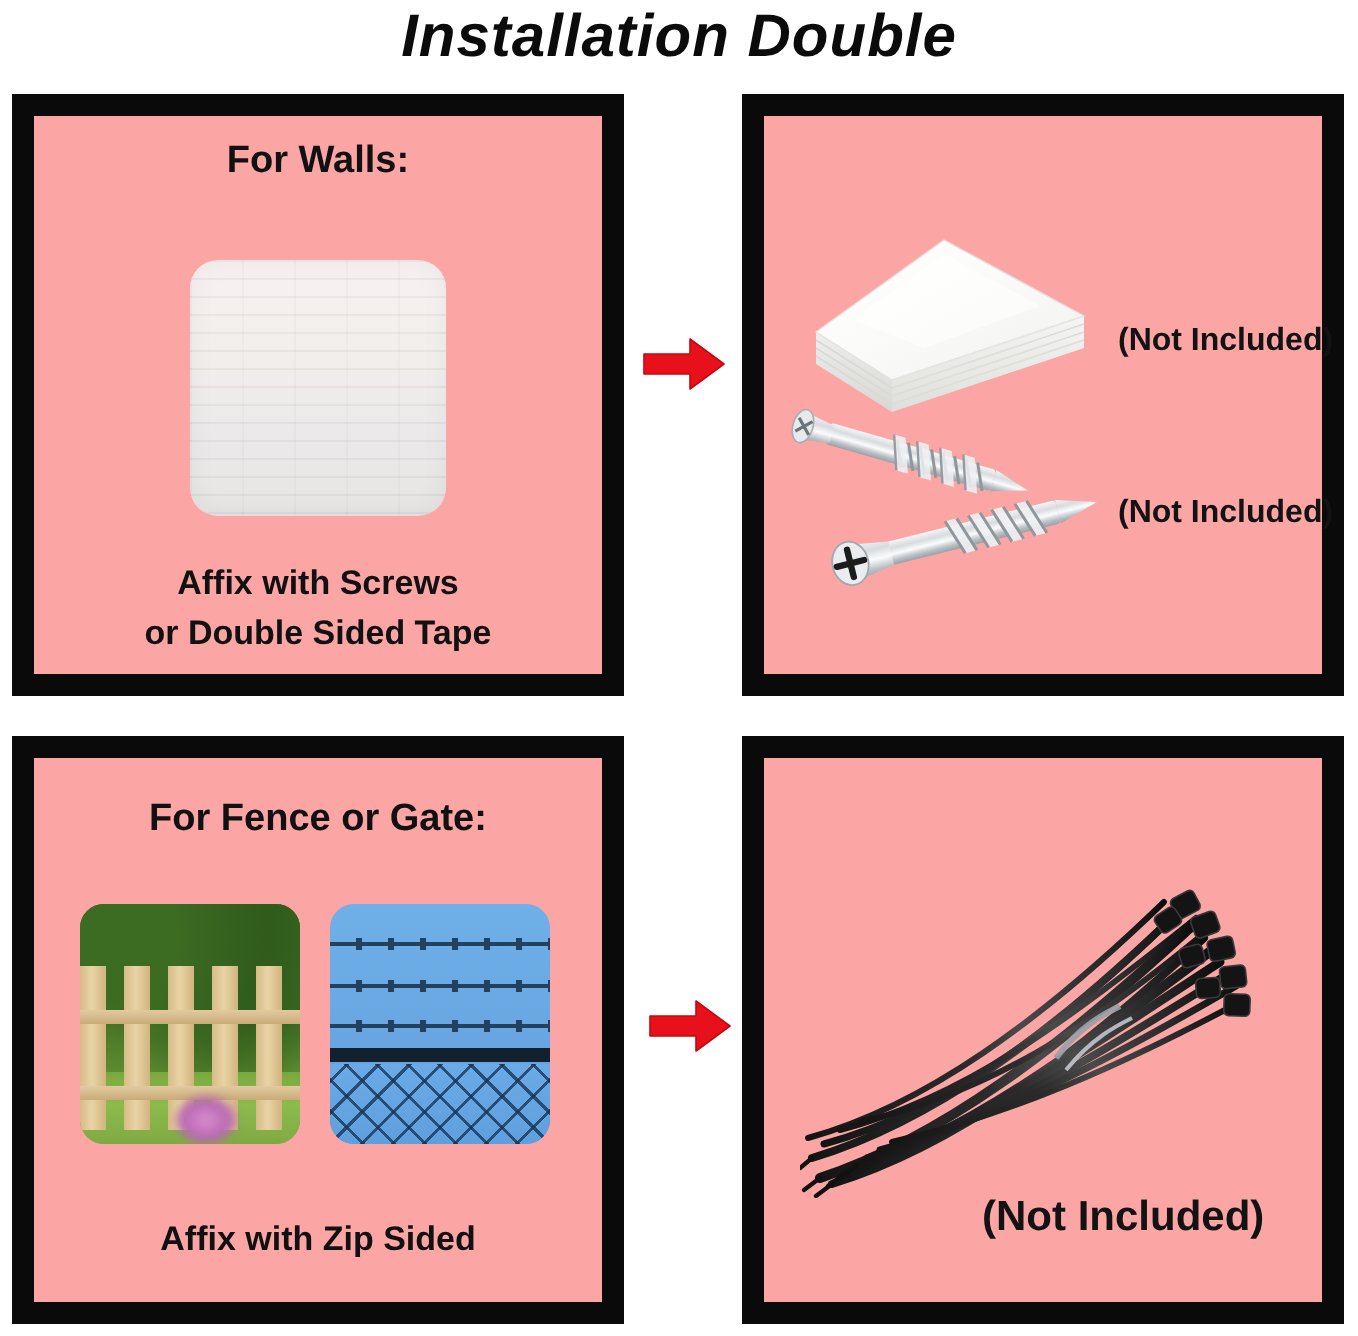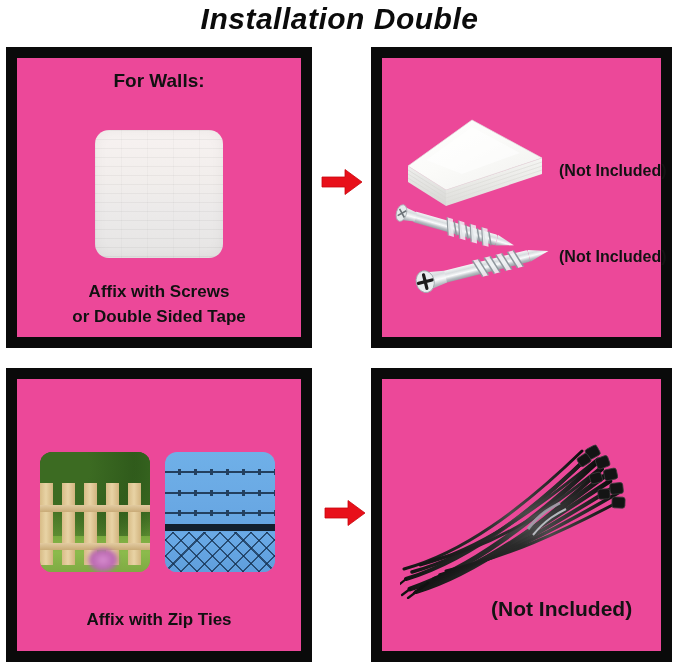--- a/index.html
+++ b/index.html
@@ -23,21 +23,21 @@
     color: #0b0b0b;
     font-family: "Liberation Sans", sans-serif;
   }
 
   
   .panel {
     position: absolute;
     background: #ffffff;
     border: 11px solid #0a0a0a;
   }
-  .panel-inner { position: relative; width: 100%; height: 100%; background: #ec4899; }
+  .panel-inner { position: relative; width: 100%; height: 100%; background: #fca5a5; }
 
   #panel-walls  { left: 6px;   top: 47px;  width: 306px; height: 301px; }
   #panel-tape   { left: 371px; top: 47px;  width: 301px; height: 301px; }
   #panel-fence  { left: 6px;   top: 368px; width: 306px; height: 294px; }
   #panel-ties   { left: 371px; top: 368px; width: 301px; height: 294px; }
 
   .panel-heading {
     position: absolute; left: 0; width: 100%;
     text-align: center;
     font-size: 19px; font-weight: bold; color: #111;
@@ -288,40 +288,41 @@
           </g>
         </svg>
       </div>
       <div class="not-included" style="left:177px; top:190px;">(Not Included)</div>
 
     </div>
   </div>
 
   <div class="panel" id="panel-fence">
     <div class="panel-inner">
+      <div class="panel-heading" style="top:20px;">For Fence or Gate:</div>
 
       <div class="photo" id="photo-wood">
         <div class="wood-sky"></div>
         <div class="wood-grass"></div>
         <div class="pickets"></div>
         <div class="rail r1"></div>
         <div class="rail r2"></div>
         <div class="wood-blur"></div>
       </div>
 
       <div class="photo" id="photo-chain">
         <div class="chain-sky"></div>
         <div class="barb b1"></div>
         <div class="barb b2"></div>
         <div class="barb b3"></div>
         <div class="dark-rail"></div>
         <div class="mesh"></div>
       </div>
 
-      <div class="panel-caption" style="top:228px;">Affix with Zip Ties</div>
+      <div class="panel-caption" style="top:228px;">Affix with Zip Sided</div>
     </div>
   </div>
 
   <div class="arrow" style="left:324px; top:499px;">
     <svg viewBox="0 0 42 28" width="42" height="28" aria-hidden="true">
       <path d="M1 9 L24 9 L24 1.5 L41 14 L24 26.5 L24 19 L1 19 Z" fill="#E8101A" stroke="#C8060E" stroke-width="0.8" stroke-linejoin="round"></path>
     </svg>
   </div>
 
   <div class="panel" id="panel-ties">

